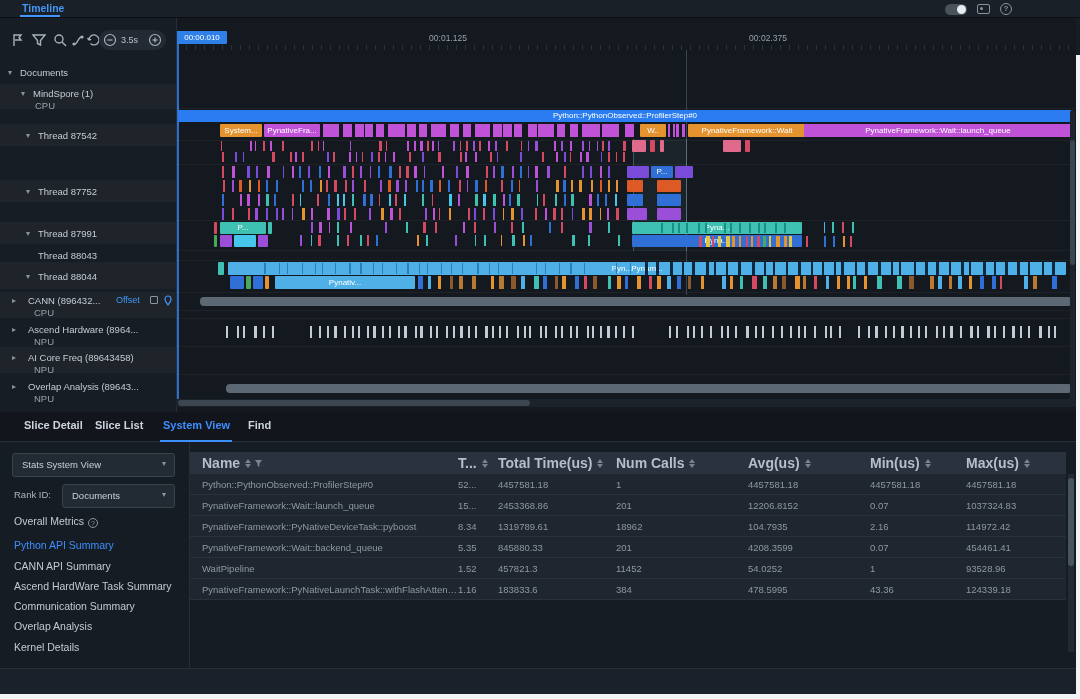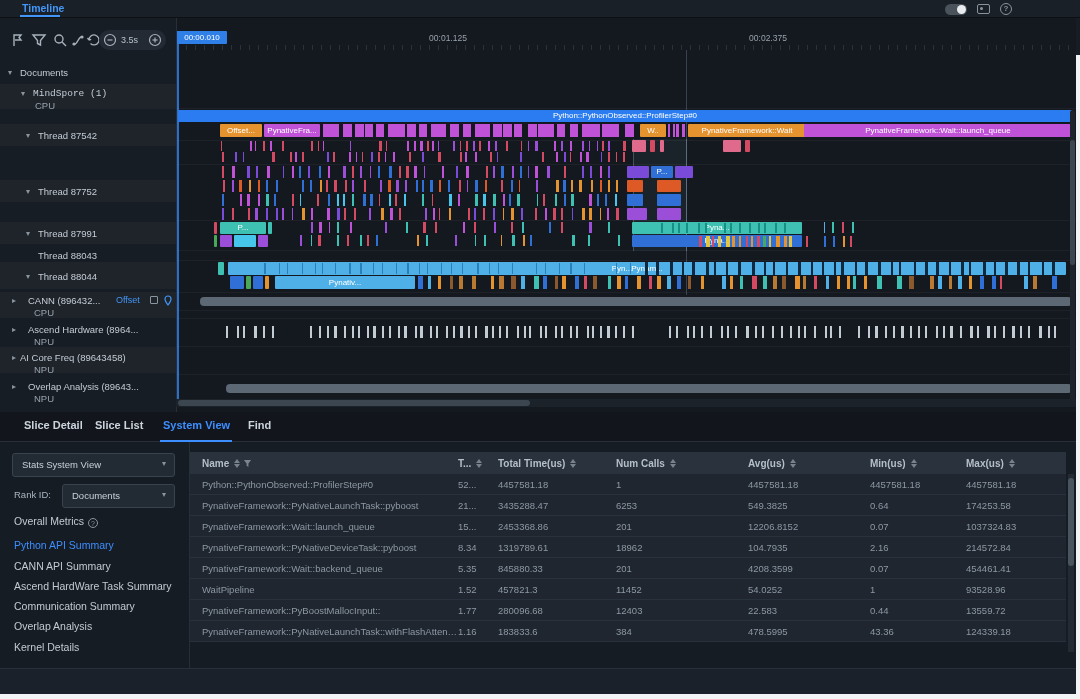--- a/index.html
+++ b/index.html
@@ -55,21 +55,21 @@
   .select-box{position:absolute;background:#222a33;border:1px solid #39434e;border-radius:3px;color:#c8d0d8;font-size:9.5px;}
   .select-box .val{position:absolute;left:9px;top:5px;white-space:nowrap;}
   .select-box .car{position:absolute;right:8px;top:5px;color:#8a949e;font-size:8px;}
   .rank-label{position:absolute;left:14px;top:489px;font-size:9.5px;color:#aab4be;}
   .menu-item{position:absolute;left:14px;font-size:10.5px;color:#c2cad2;white-space:nowrap;cursor:default;}
   .menu-item.active{color:#3d8eff;}
   .mini-help{display:inline-block;width:10px;height:10px;border:1px solid #8a949e;border-radius:50%;color:#8a949e;font-size:7px;line-height:9px;text-align:center;margin-left:4px;vertical-align:-1px;}
   
   .tbl-area{position:absolute;left:190px;top:442px;width:886px;height:226px;background:#161c23;}
   .thead{position:absolute;left:190px;top:452px;width:876px;height:22px;background:#2a323d;display:grid;grid-template-columns:268px 40px 118px 132px 122px 96px 100px;align-items:center;}
-  .th{position:relative;font-size:10px;color:#b4bfca;font-weight:bold;white-space:nowrap;display:flex;align-items:center;gap:3px;}
+  .th{position:relative;font-size:14px;color:#b4bfca;font-weight:bold;white-space:nowrap;display:flex;align-items:center;gap:3px;}
   .th:first-child{padding-left:12px;}
   .sorter{display:inline-flex;flex-direction:column;gap:1px;margin-left:2px;}
   .sorter i{display:block;width:0;height:0;border-left:3px solid transparent;border-right:3px solid transparent;}
   .sorter .up{border-bottom:4px solid #77828e;}
   .sorter .dn{border-top:4px solid #77828e;}
   .tbody{position:absolute;left:190px;top:474px;width:876px;height:178px;overflow:hidden;}
   .trow{position:relative;width:876px;height:21px;display:grid;grid-template-columns:268px 40px 118px 132px 122px 96px 100px;align-items:center;border-bottom:1px solid #29313c;background:#1f2630;}
   .td{font-size:9.5px;color:#8d98a3;white-space:nowrap;overflow:hidden;text-overflow:ellipsis;}
   .td:first-child{padding-left:12px;}
   .tbl-vsb{position:absolute;left:1068px;top:474px;width:6px;height:178px;background:#232a33;}
@@ -151,21 +151,21 @@
           <div class="stripe" style="top: 222px; height: 22px;"></div>
           <div class="stripe" style="top: 262px; height: 27px;"></div>
           <div class="stripe" style="top: 292px; height: 26px;"></div>
           <div class="stripe" style="top: 347px; height: 26px;"></div>
           <div class="tree-row" style="top: 66px;">
             <div class="tree-caret" style="left: 8px;">▾</div>
             <div class="tree-label" style="left: 20px;">Documents</div>
           </div>
           <div class="tree-row" style="top: 87px;">
             <div class="tree-caret" style="left: 21px;">▾</div>
-            <div class="tree-label" style="left: 33px; font-family: Liberation Mono, monospace;">MindSpore (1)</div>
+            <div class="tree-label" style="left: 33px;">MindSpore (1)</div>
           </div>
           <div class="tree-row" style="top: 99px;">
             <div class="tree-label sub" style="left: 35px;">CPU</div>
           </div>
           <div class="tree-row" style="top: 129px;">
             <div class="tree-caret" style="left: 26px;">▾</div>
             <div class="tree-label" style="left: 38px;">Thread 87542</div>
           </div>
           <div class="tree-row" style="top: 185px;">
             <div class="tree-caret" style="left: 26px;">▾</div>
@@ -198,21 +198,21 @@
           </div>
           <div class="tree-row" style="top: 323px;">
             <div class="tree-caret" style="left: 12px;">▸</div>
             <div class="tree-label" style="left: 28px;">Ascend Hardware (8964...</div>
           </div>
           <div class="tree-row" style="top: 335px;">
             <div class="tree-label sub" style="left: 34px;">NPU</div>
           </div>
           <div class="tree-row" style="top: 351px;">
             <div class="tree-caret" style="left: 12px;">▸</div>
-            <div class="tree-label" style="left: 20px;">AI Core Freq (89643458)</div>
+            <div class="tree-label" style="left: 28px;">AI Core Freq (89643458)</div>
           </div>
           <div class="tree-row" style="top: 363px;">
             <div class="tree-label sub" style="left: 34px;">NPU</div>
           </div>
           <div class="tree-row" style="top: 380px;">
             <div class="tree-caret" style="left: 12px;">▸</div>
             <div class="tree-label" style="left: 28px;">Overlap Analysis (89643...</div>
           </div>
           <div class="tree-row" style="top: 392px;">
             <div class="tree-label sub" style="left: 34px;">NPU</div>
@@ -240,21 +240,21 @@
           <div class="rowline" style="top: 310px;"></div>
           <div class="rowline" style="top: 318px;"></div>
           <div class="rowline" style="top: 346px;"></div>
           <div class="rowline" style="top: 374px;"></div>
         </div>
     <div id="segment-layer">
           <div class="seg" style="left: 178px; top: 110px; width: 894px; height: 12px; background: rgb(43, 124, 240); line-height: 12px;">
             <span>Python::PythonObserved::ProfilerStep#0</span>
           </div>
           <div class="seg" style="left: 220px; top: 124px; width: 42px; height: 13px; background: rgb(229, 147, 47); line-height: 13px;">
-            <span style="padding: 0px 2px;">Offset...</span>
+            <span style="padding: 0px 2px;">System...</span>
           </div>
           <div class="seg" style="left: 264px; top: 124px; width: 56px; height: 13px; background: rgb(192, 82, 216); line-height: 13px;">
             <span style="padding: 0px 2px;">PynativeFra...</span>
           </div>
           <div class="seg" style="left: 640px; top: 124px; width: 26px; height: 13px; background: rgb(229, 147, 47); line-height: 13px;">
             <span style="padding: 0px 2px;">W..</span>
           </div>
           <div class="seg" style="left: 688px; top: 124px; width: 118px; height: 13px; background: rgb(229, 147, 47); line-height: 13px;">
             <span>PynativeFramework::Wait</span>
           </div>
@@ -960,74 +960,56 @@
         <div class="trow">
           <div class="td">Python::PythonObserved::ProfilerStep#0</div>
           <div class="td">52...</div>
           <div class="td">4457581.18</div>
           <div class="td">1</div>
           <div class="td">4457581.18</div>
           <div class="td">4457581.18</div>
           <div class="td">4457581.18</div>
         </div>
         <div class="trow">
-          <div class="td">PynativeFramework::PyNativeLaunchTask::pyboost</div>
-          <div class="td">21...</div>
-          <div class="td">3435288.47</div>
-          <div class="td">6253</div>
-          <div class="td">549.3825</div>
-          <div class="td">0.64</div>
-          <div class="td">174253.58</div>
-        </div>
-        <div class="trow">
           <div class="td">PynativeFramework::Wait::launch_queue</div>
           <div class="td">15...</div>
           <div class="td">2453368.86</div>
           <div class="td">201</div>
           <div class="td">12206.8152</div>
           <div class="td">0.07</div>
           <div class="td">1037324.83</div>
         </div>
         <div class="trow">
           <div class="td">PynativeFramework::PyNativeDeviceTask::pyboost</div>
           <div class="td">8.34</div>
           <div class="td">1319789.61</div>
           <div class="td">18962</div>
           <div class="td">104.7935</div>
           <div class="td">2.16</div>
-          <div class="td">214572.84</div>
+          <div class="td">114972.42</div>
         </div>
         <div class="trow">
           <div class="td">PynativeFramework::Wait::backend_queue</div>
           <div class="td">5.35</div>
           <div class="td">845880.33</div>
           <div class="td">201</div>
           <div class="td">4208.3599</div>
           <div class="td">0.07</div>
           <div class="td">454461.41</div>
         </div>
         <div class="trow">
           <div class="td">WaitPipeline</div>
           <div class="td">1.52</div>
           <div class="td">457821.3</div>
           <div class="td">11452</div>
           <div class="td">54.0252</div>
           <div class="td">1</div>
           <div class="td">93528.96</div>
         </div>
         <div class="trow">
-          <div class="td">PynativeFramework::PyBoostMallocInput::</div>
-          <div class="td">1.77</div>
-          <div class="td">280096.68</div>
-          <div class="td">12403</div>
-          <div class="td">22.583</div>
-          <div class="td">0.44</div>
-          <div class="td">13559.72</div>
-        </div>
-        <div class="trow">
           <div class="td">PynativeFramework::PyNativeLaunchTask::withFlashAttentionMask</div>
           <div class="td">1.16</div>
           <div class="td">183833.6</div>
           <div class="td">384</div>
           <div class="td">478.5995</div>
           <div class="td">43.36</div>
           <div class="td">124339.18</div>
         </div>
       </div>
   <div class="tbl-vsb"></div>

